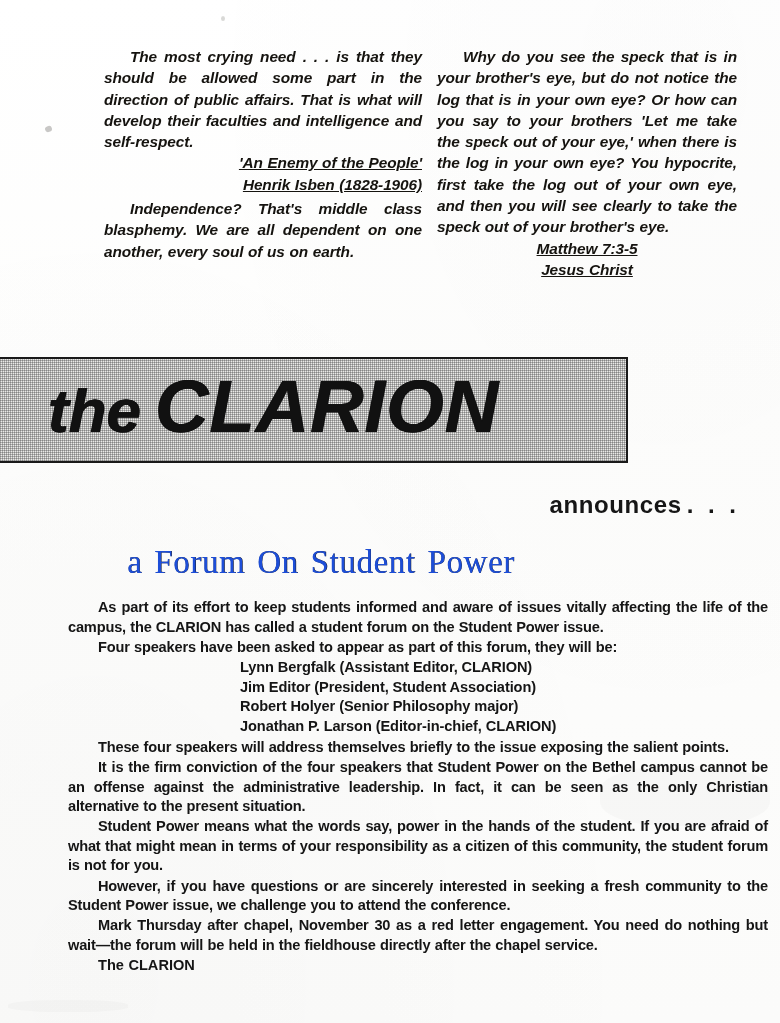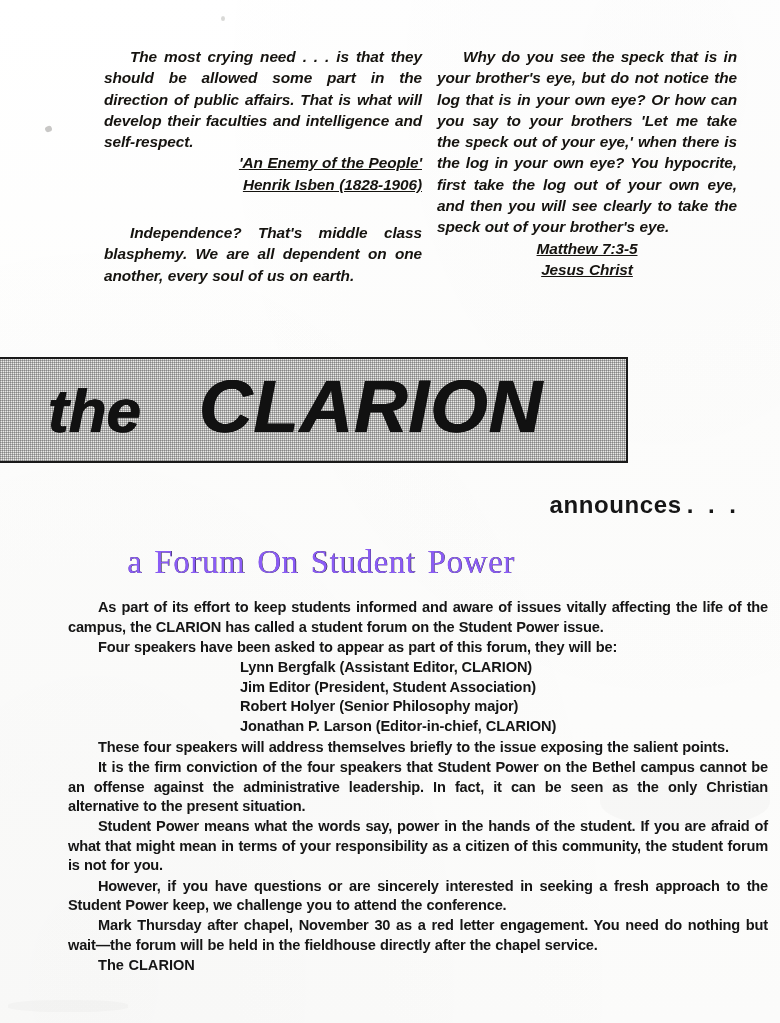--- a/index.html
+++ b/index.html
@@ -64,21 +64,21 @@
   }
 
   .quote-attrib {
     margin: 0;
     text-align: right;
     white-space: nowrap;
   }
   .quote-attrib.center-ish { text-align: center; }
   .quote-attrib.left-ish   { text-align: left; padding-left: 18px; }
 
-  .quote-block + .quote-block { margin-top: 27px; }
+  .quote-block + .quote-block { margin-top: 3px; }
 
   .attrib-group { margin-top: 0px; text-decoration: underline; }
 
   
   #masthead-box {
     position: absolute;
     left: -16px;
     top: 357px;
     width: 644px;
     height: 106px;
@@ -112,21 +112,20 @@
     text-shadow: 0.6px 0 0 #111, -0.4px 0 0 #111;
   }
   #masthead-title .mh-the {
     font-size: 62px;
     letter-spacing: 0px;
     padding-right: 14px;
   }
   #masthead-title .mh-clarion {
     font-size: 74px;
     letter-spacing: 1px;
-    margin-left: 44px;
   }
 
   
   #announces {
     position: absolute;
     right: 40px;
     top: 491px;
     font-family: "Liberation Sans", sans-serif;
     font-weight: 700;
     font-size: 24px;
@@ -143,21 +142,21 @@
     top: 544px;
     left: 0;
     width: 642px;
     text-align: center;
     box-sizing: border-box;
     font-family: "Liberation Serif", serif;
     font-weight: 400;
     font-size: 33px;
     letter-spacing: 0.6px;
     word-spacing: 3px;
-    color: #8b5cf6;
+    color: #1d4ed8;
     z-index: 2;
     text-shadow: 0.35px 0 0 #1b1b1b;
   }
 
   
   #article {
     position: absolute;
     left: 68px;
     top: 598px;
     width: 700px;
@@ -292,21 +291,21 @@
       <li>Robert Holyer (Senior Philosophy major)</li>
       <li>Jonathan P. Larson (Editor-in-chief, CLARION)</li>
     </ul>
 
     <p>These four speakers will address themselves briefly to the issue exposing the salient points.</p>
 
     <p>It is the firm conviction of the four speakers that Student Power on the Bethel campus cannot be an offense against the administrative leadership. In fact, it can be seen as the only Christian alternative to the present situation.</p>
 
     <p>Student Power means what the words say, power in the hands of the student. If you are afraid of what that might mean in terms of your responsibility as a citizen of this community, the student forum is not for you.</p>
 
-    <p>However, if you have questions or are sincerely interested in seeking a fresh approach to the Student Power keep, we challenge you to attend the conference.</p>
+    <p>However, if you have questions or are sincerely interested in seeking a fresh community to the Student Power issue, we challenge you to attend the conference.</p>
 
     <p>Mark Thursday after chapel, November 30 as a red letter engagement. You need do nothing but wait—the forum will be held in the fieldhouse directly after the chapel service.</p>
 
     <p id="signoff">The CLARION</p>
 
   </div>
 
 </div>
 
 </body></html>

